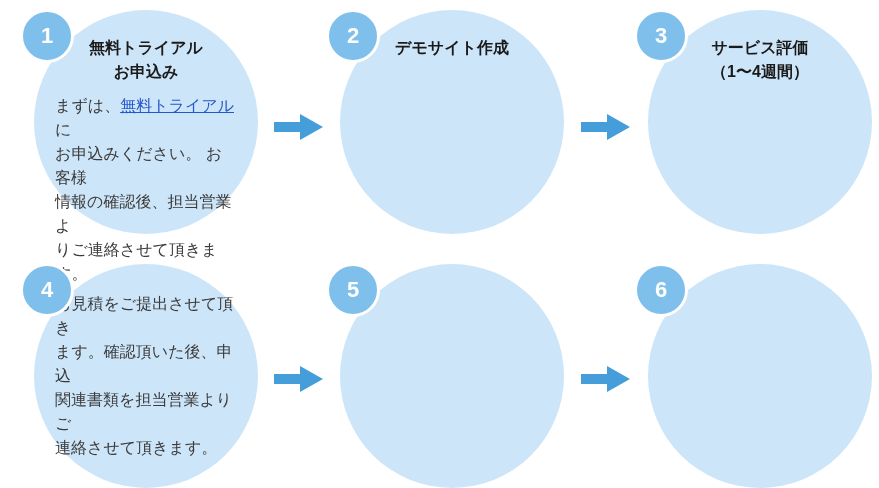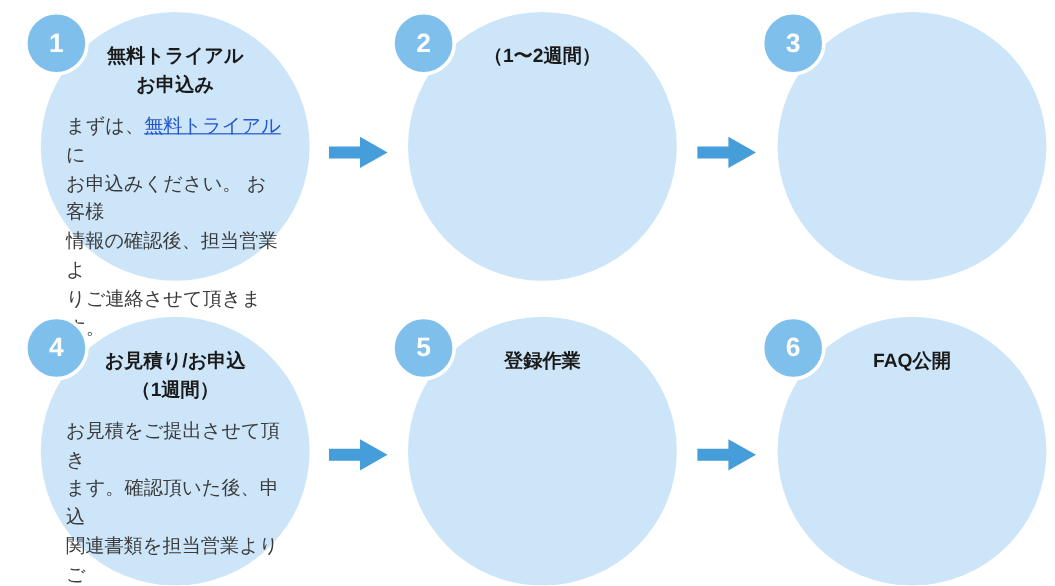--- a/index.html
+++ b/index.html
@@ -110,74 +110,69 @@
     <svg width="50" height="28" viewBox="0 0 50 28">
         <path d="M0 9 H26 V1 L49 14 L26 27 V19 H0 Z"></path>
       </svg>
   </div>
 
   <div class="card" style="left:340px;top:10px">
     <div class="badge">
       <span class="badge-num">2</span>
     </div>
     <div class="titlebox">
-      <div class="subtitle">（1〜2週間）</div>
+      <div class="title">デモサイト作成</div>
     </div>
   </div>
 
   <div class="arrow" style="left:581px;top:113px">
     <svg width="50" height="28" viewBox="0 0 50 28">
         <path d="M0 9 H26 V1 L49 14 L26 27 V19 H0 Z"></path>
       </svg>
   </div>
 
   <div class="card" style="left:648px;top:10px">
     <div class="badge">
       <span class="badge-num">3</span>
     </div>
+    <div class="titlebox">
+      <div class="title">サービス評価</div>
+      <div class="subtitle">（1〜4週間）</div>
+    </div>
   </div>
 
   <div class="card" style="left:34px;top:264px">
     <div class="badge">
       <span class="badge-num">4</span>
-    </div>
-    <div class="titlebox">
-      <div class="title">お見積り/お申込</div>
-      <div class="subtitle">（1週間）</div>
     </div>
     <div class="body">お見積をご提出させて頂き
 ます。確認頂いた後、申込
 関連書類を担当営業よりご
 連絡させて頂きます。</div>
   </div>
 
   <div class="arrow" style="left:274px;top:365px">
     <svg width="50" height="28" viewBox="0 0 50 28">
         <path d="M0 9 H26 V1 L49 14 L26 27 V19 H0 Z"></path>
       </svg>
   </div>
 
   <div class="card" style="left:340px;top:264px">
     <div class="badge">
       <span class="badge-num">5</span>
     </div>
     <div class="titlebox">
-      <div class="title">登録作業</div>
     </div>
   </div>
 
   <div class="arrow" style="left:581px;top:365px">
     <svg width="50" height="28" viewBox="0 0 50 28">
         <path d="M0 9 H26 V1 L49 14 L26 27 V19 H0 Z"></path>
       </svg>
   </div>
 
   <div class="card" style="left:648px;top:264px">
     <div class="badge">
       <span class="badge-num">6</span>
     </div>
-    <div class="titlebox">
-      <div class="title">FAQ公開</div>
-      <div class="subtitle"></div>
-    </div>
   </div>
 
 </div>
 
 </body></html>

